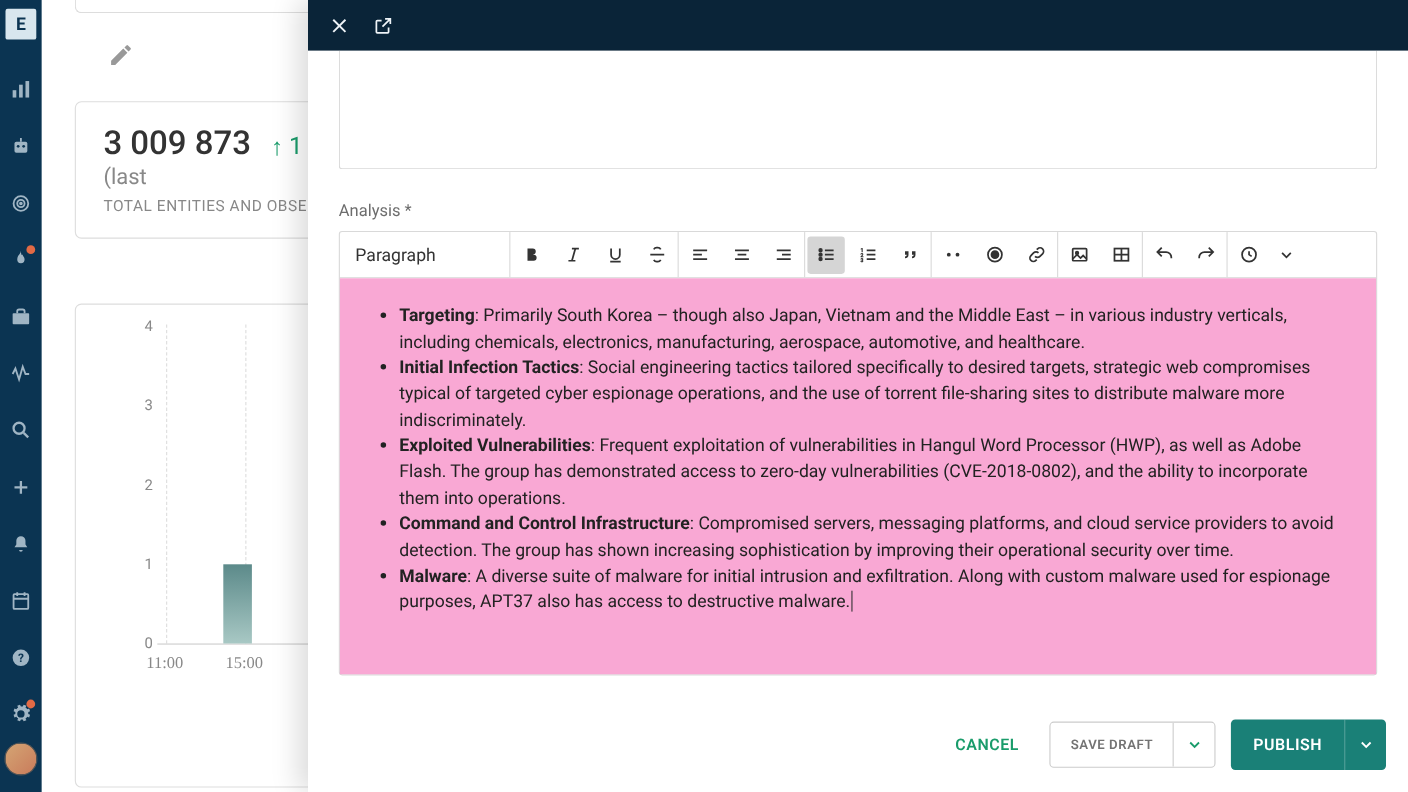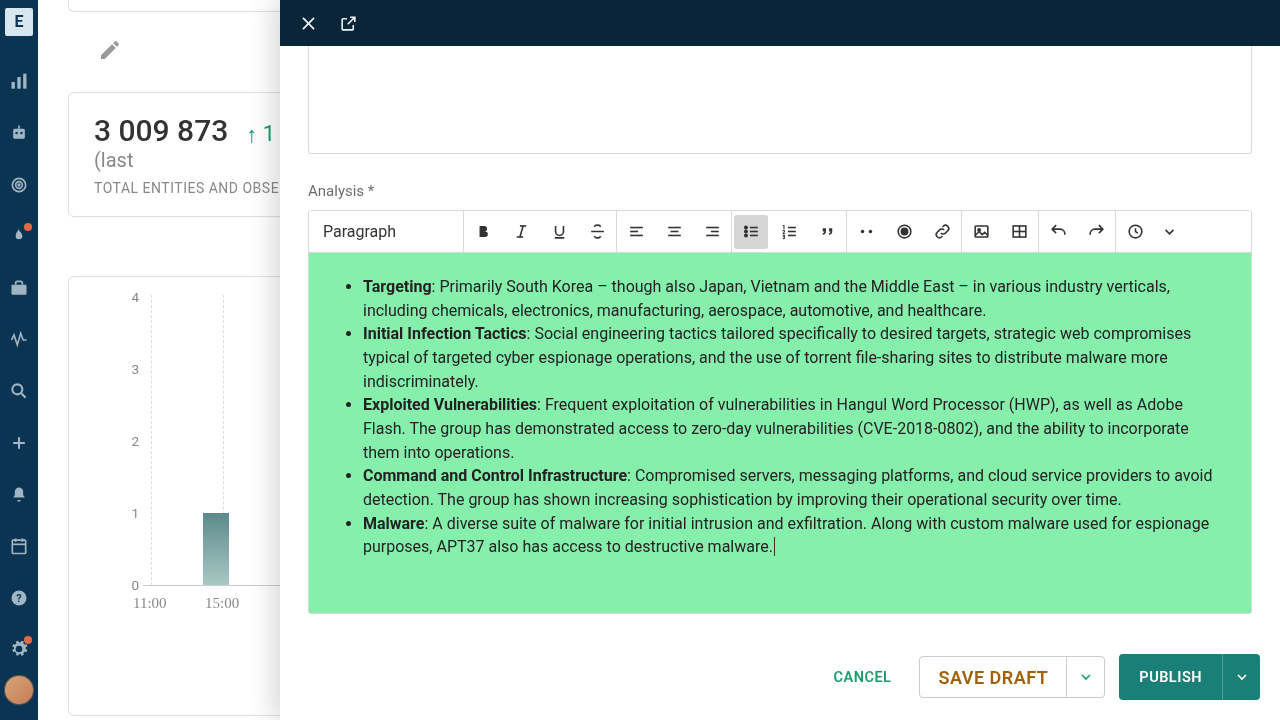--- a/index.html
+++ b/index.html
@@ -50,32 +50,32 @@
     .toolbar-group { display: flex; border-right: 1px solid #d9d9d9; align-items: center; }
     .toolbar-group:last-child { border-right: none; }
     .para-select { display: flex; align-items: center; padding: 0 16px 0 14px; gap: 60px; font-size: 16px; color: #333; cursor: pointer; width: 154px; justify-content: space-between; }
     .toolbar-btn { width: 38px; height: 42px; display: flex; align-items: center; justify-content: center; color: #333; cursor: pointer; }
     .toolbar-btn.active { background: #d5d5d5; border-radius: 3px; margin: 4px 2px; height: 34px; width: 34px; }
     .toolbar-btn svg { width: 19px; height: 19px; }
     .toolbar-btn.narrow { width: 30px; }
     .chev { width: 16px; }
 
     
-    .editor { padding: 22px 30px; background: #86efac; font-size: 16px; line-height: 1.48; color: #222; height: 360px; overflow: hidden; }
+    .editor { padding: 22px 30px; background: #f9a8d4; font-size: 16px; line-height: 1.48; color: #222; height: 360px; overflow: hidden; }
     .editor ul { list-style: disc; padding-left: 24px; }
     .editor li { margin-bottom: 0; }
     .editor b { font-weight: 700; }
     .text-cursor { border-right: 1px solid #333; padding-right: 1px; }
 
     
     .modal-footer { height: 86px; display: flex; align-items: center; justify-content: flex-end; padding: 0 20px; gap: 14px; flex-shrink: 0; }
     .btn { height: 42px; display: flex; align-items: center; justify-content: center; font-size: 14.5px; font-weight: 600; letter-spacing: 0.5px; cursor: pointer; border-radius: 4px; }
     .btn-text { color: #1a9c6b; padding: 0 14px; }
     .btn-split { display: flex; border: 1px solid #ccc; border-radius: 4px; overflow: hidden; }
-    .btn-split .main { color: #a16207; padding: 0 18px; height: 40px; display: flex; align-items: center; font-weight: 600; font-size: 18px; letter-spacing: 0.5px; }
+    .btn-split .main { color: #737373; padding: 0 18px; height: 40px; display: flex; align-items: center; font-weight: 600; font-size: 12px; letter-spacing: 0.5px; }
     .btn-split .arrow { width: 38px; border-left: 1px solid #ccc; display: flex; align-items: center; justify-content: center; color: #1a9c6b; }
     .btn-solid-split { display: flex; background: #1a8077; border-radius: 4px; overflow: hidden; }
     .btn-solid-split .main { color: #fff; padding: 0 20px; height: 46px; display: flex; align-items: center; font-weight: 600; font-size: 14.5px; letter-spacing: 0.5px; }
     .btn-solid-split .arrow { width: 38px; border-left: 1px solid rgba(255,255,255,0.25); display: flex; align-items: center; justify-content: center; color: #fff; }
   </style>
 </head>
 <body>
 
 <div class="sidebar">
   <div class="sidebar-logo">E</div>

